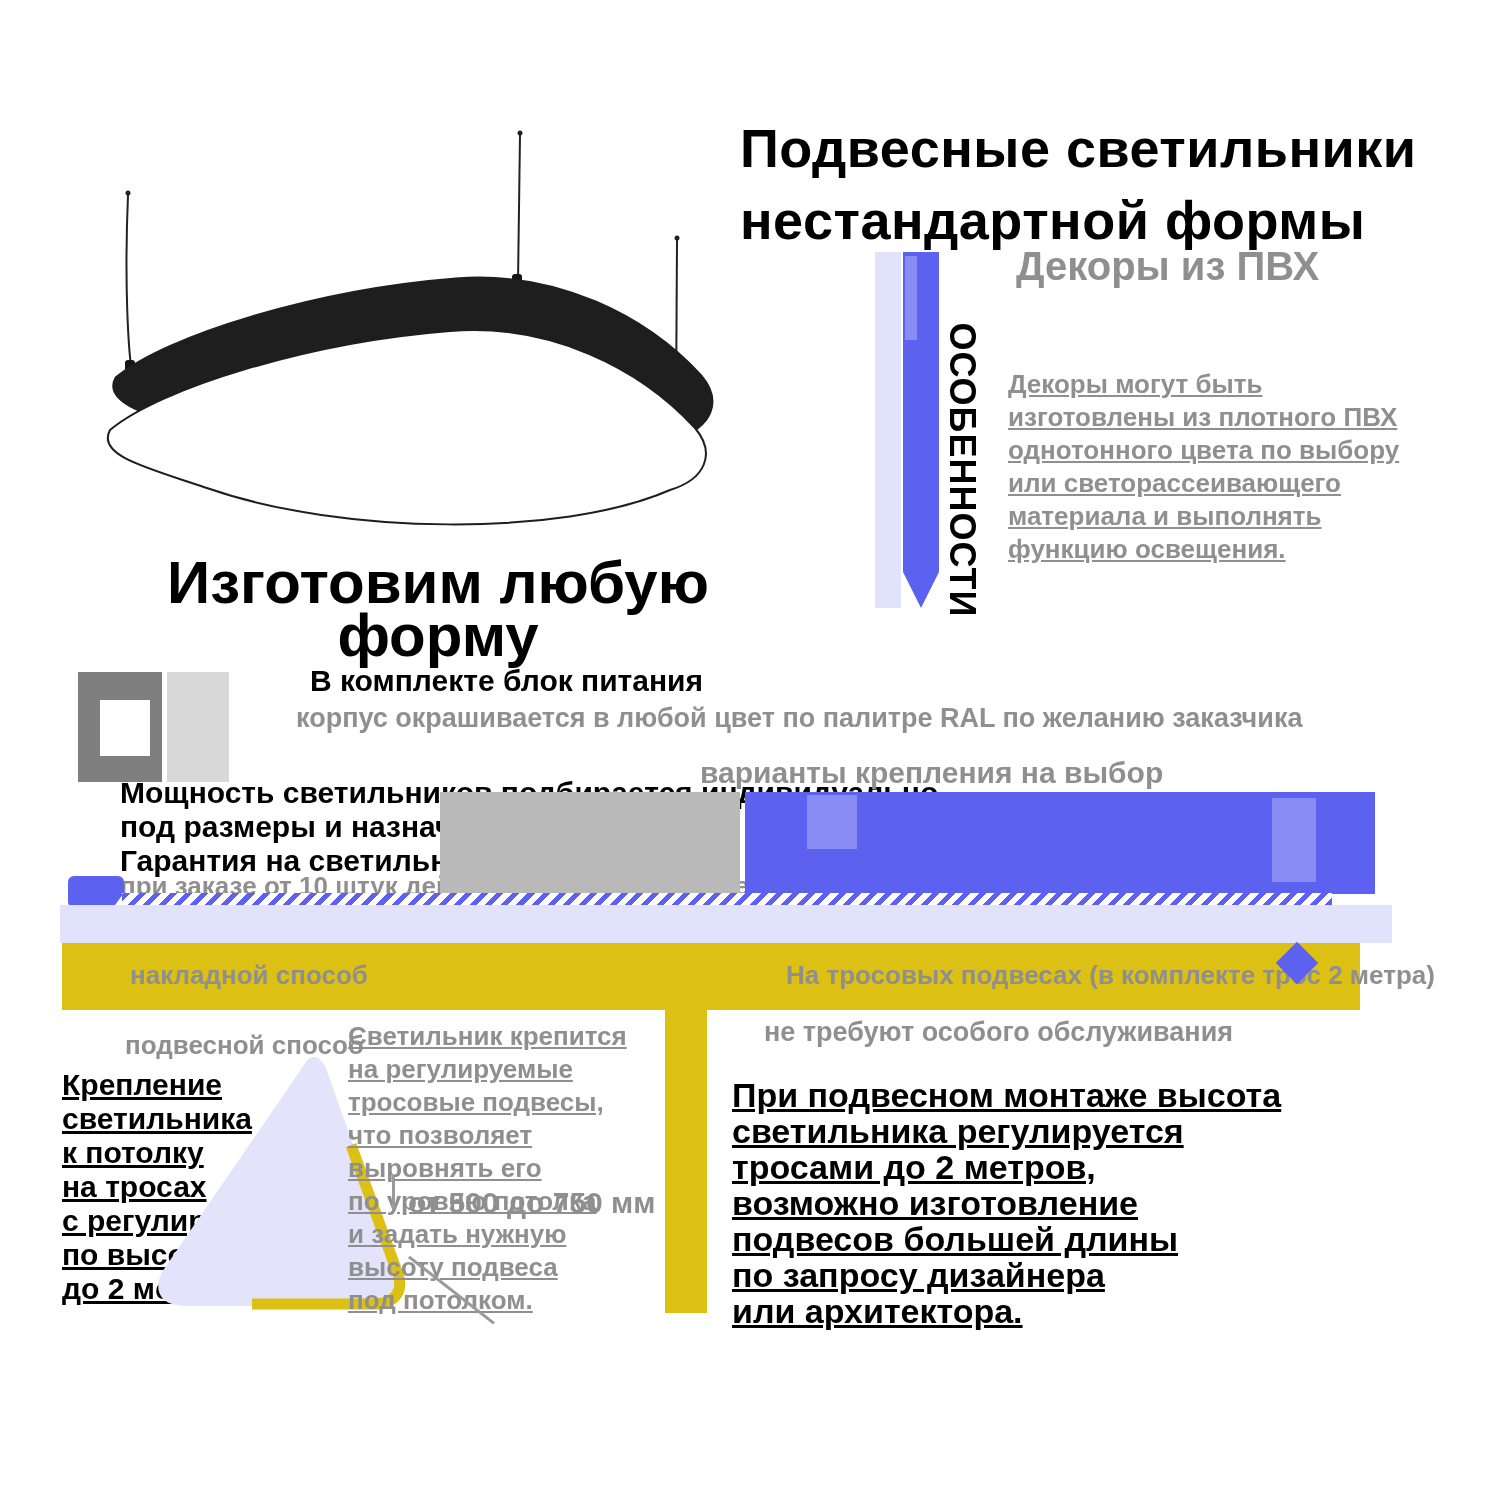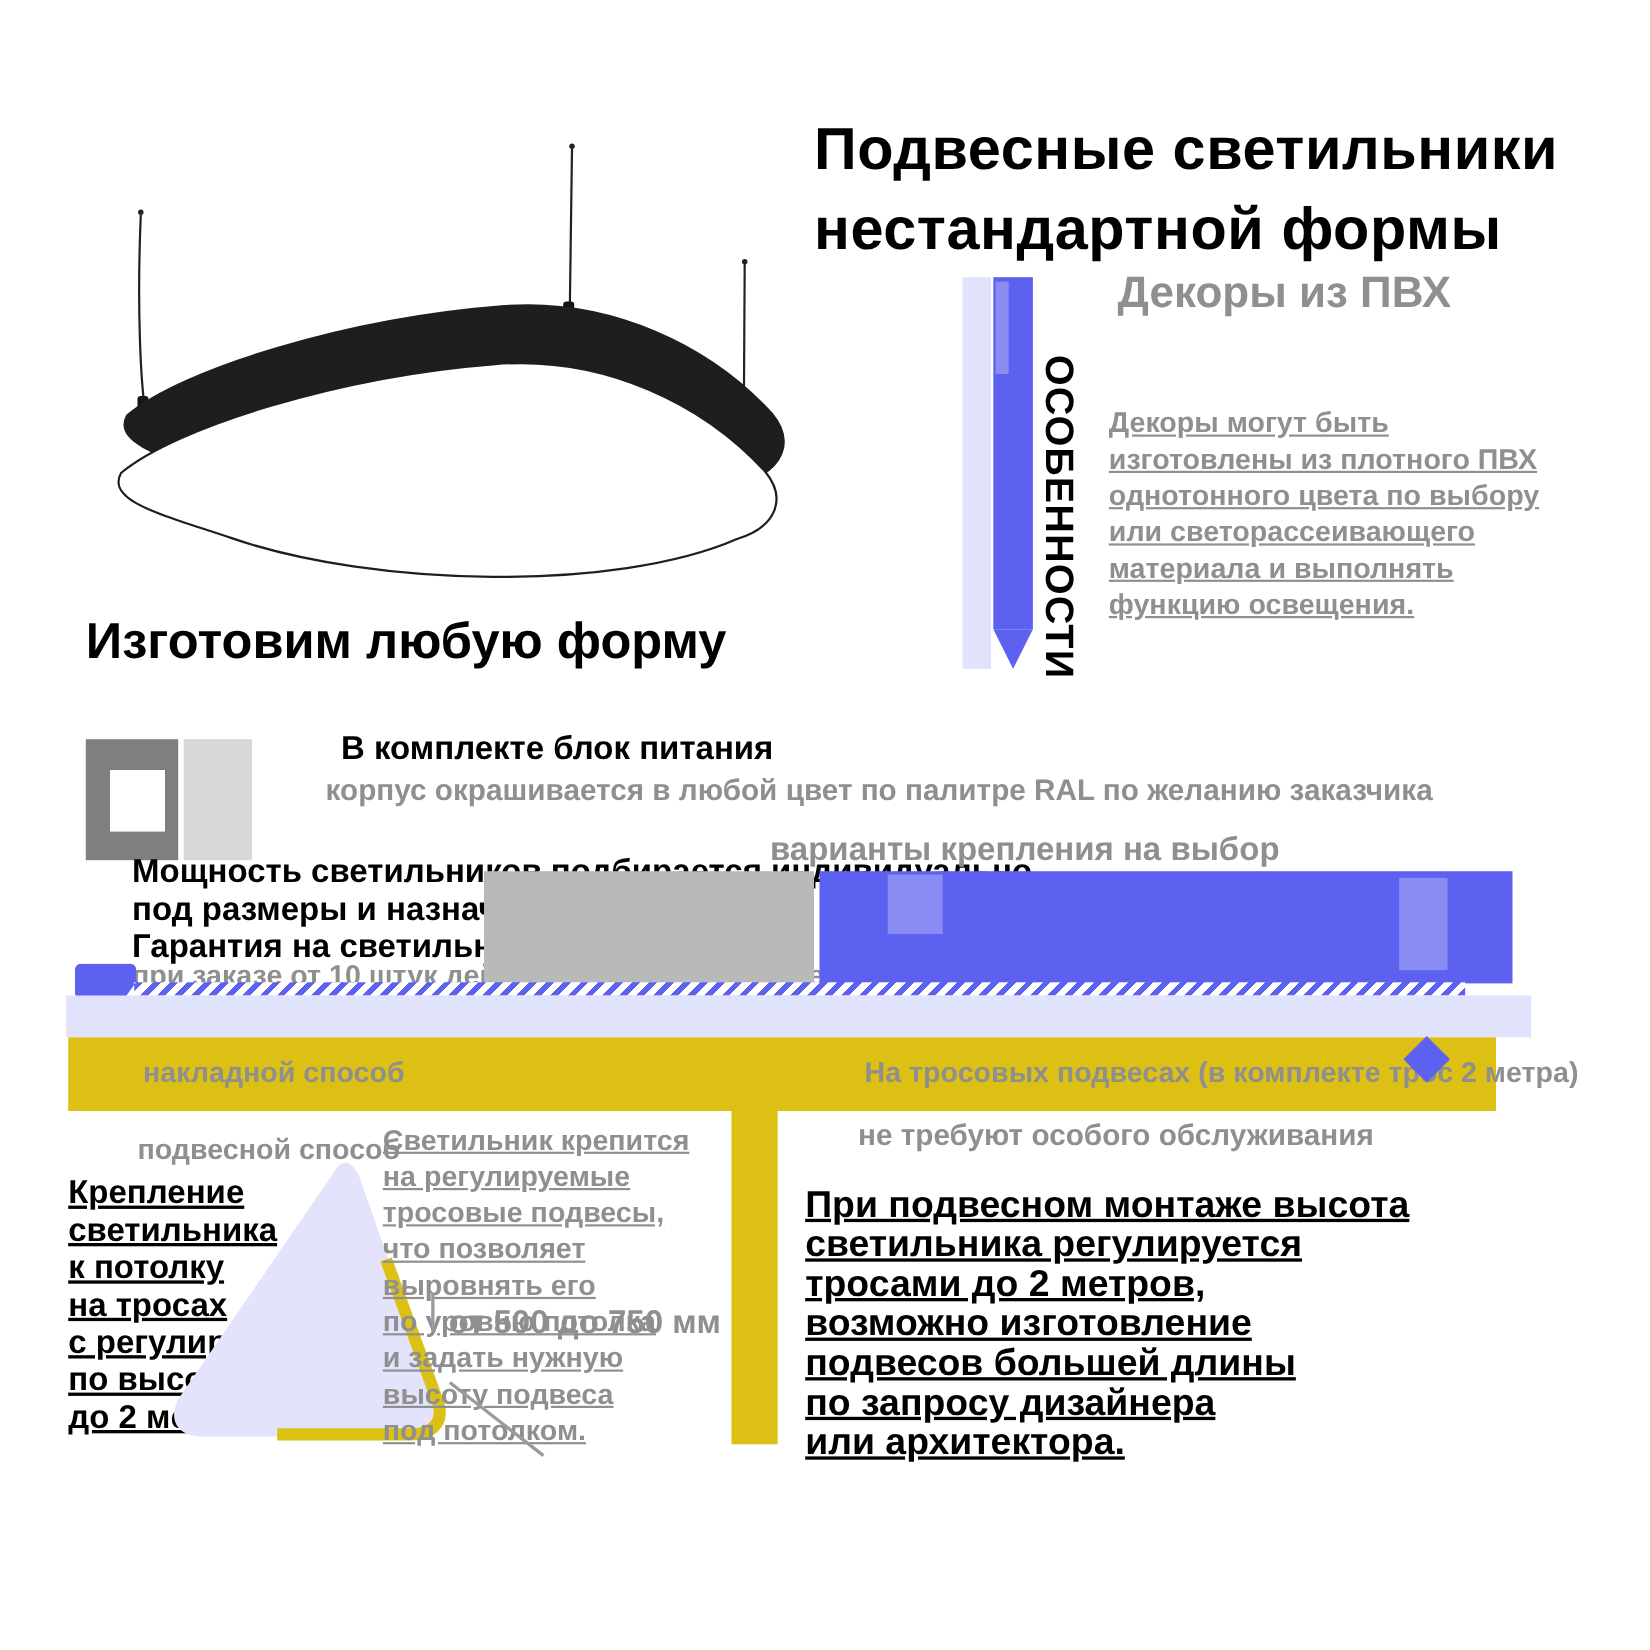--- a/index.html
+++ b/index.html
@@ -4,22 +4,22 @@
 <style>
   html,body{margin:0;padding:0;background:#ffffff;}
   body{width:1500px;height:1500px;position:relative;overflow:hidden;
        font-family:"Liberation Sans", sans-serif;}
   .abs{position:absolute;}
   .pre{white-space:pre-line;text-decoration:underline;}
   .b{font-weight:700;}
   .xb{font-weight:800;}
   .black{color:#000;}
   .gray{color:#8f8f8f;}
-  .h1{font-size:54px;line-height:72px;letter-spacing:0.5px;}
-  .h2{font-size:46px;line-height:53px;}
+  .h1{font-size:54px;line-height:72px;letter-spacing:0.5px;margin-top:12px;}
+  .h2{font-size:60px;line-height:53px;text-align:center;}
   .h3{font-size:40px;line-height:56px;}
   .p26{font-size:26px;line-height:33px;}
   .p27{font-size:27px;line-height:32px;}
   .p30{font-size:30px;line-height:34px;}
   .p34{font-size:34px;line-height:36px;margin-top:21px;}
   .bandlabel{font-size:26px;line-height:30px;}
   .vlabel{font-size:36px;letter-spacing:1px;}
   .lavband{background:#e1e2fb;}
   .yellow{background:#dcc013;}
   .bluebig{background:#5c62ef;}
@@ -135,20 +135,20 @@
 выровнять его
 по уровню потолка
 и задать нужную
 высоту подвеса
 под потолком.</div>
 
 <div class="abs leader" style="left:392px;top:1176px;height:34px"></div>
 <div class="abs gray b p30" style="left:408px;top:1186px">от 500 до 750 мм</div>
 <div class="abs diag" style="left:408px;top:1258px;width:3px;height:108px;transform:rotate(-52deg);transform-origin:top left"></div>
 
-<div class="abs gray b p27" style="left:780px;top:1016px;width:620px">не требуют особого обслуживания</div>
+<div class="abs gray b p27" style="left:764px;top:1016px;width:620px">не требуют особого обслуживания</div>
 <div class="abs black b p34 pre" style="left:732px;top:1056px;width:660px">При подвесном монтаже высота
 светильника регулируется
 тросами до 2 метров,
 возможно изготовление
 подвесов большей длины
 по запросу дизайнера
 или архитектора.</div>
 
 </body></html>

